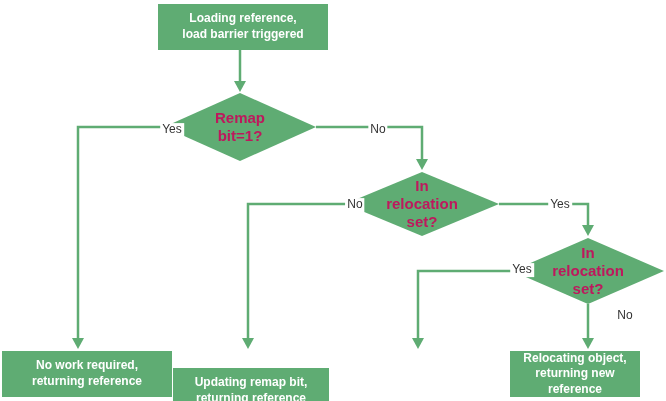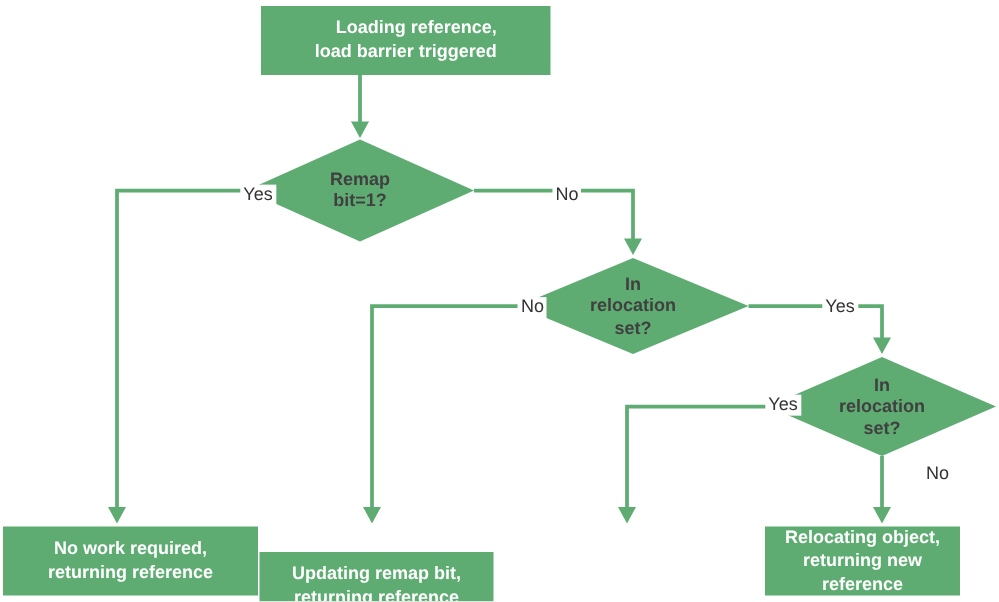--- a/index.html
+++ b/index.html
@@ -8,28 +8,28 @@
     position:relative; width:666px; height:401px; background:#ffffff;
     font-family:"Liberation Sans", sans-serif; overflow:hidden;
   }
   .wires { position:absolute; left:0; top:0; }
   .node {
     position:absolute; background:var(--green); color:#ffffff;
     font-size:12px; font-weight:bold; line-height:1.3;
     display:flex; align-items:center; justify-content:center;
     text-align:center; white-space:pre-line;
   }
-  .start { left:174px; top:4px;   width:193px; height:46px;text-align:right; }
+  .start { left:158px; top:4px;   width:170px; height:46px; }
   .out1  { left:2px;   top:351px; width:170px; height:46px; }
   .out2  { left:173px; top:368px; width:156px; height:46px; }
   .out3  { left:342px; top:351px; width:156px; height:46px; }
   .out4  { left:510px; top:351px; width:130px; height:46px; }
   .dlabel {
     position:absolute; transform:translate(-50%,-50%);
-    color:#404040; font-size:12px; font-weight:bold; line-height:1.2;
+    color:#be185d; font-size:15px; font-weight:bold; line-height:1.2;
     text-align:center; white-space:pre-line; pointer-events:none;
   }
   .d1t { left:240px; top:127px; }
   .d2t { left:422px; top:204px; }
   .d3t { left:588px; top:271px; }
   .elabel {
     position:absolute; transform:translate(-50%,-50%);
     background:#ffffff; color:var(--label-ink);
     font-size:12px; line-height:1.15; padding:0 2px; white-space:nowrap;margin-left:36px;
   }

